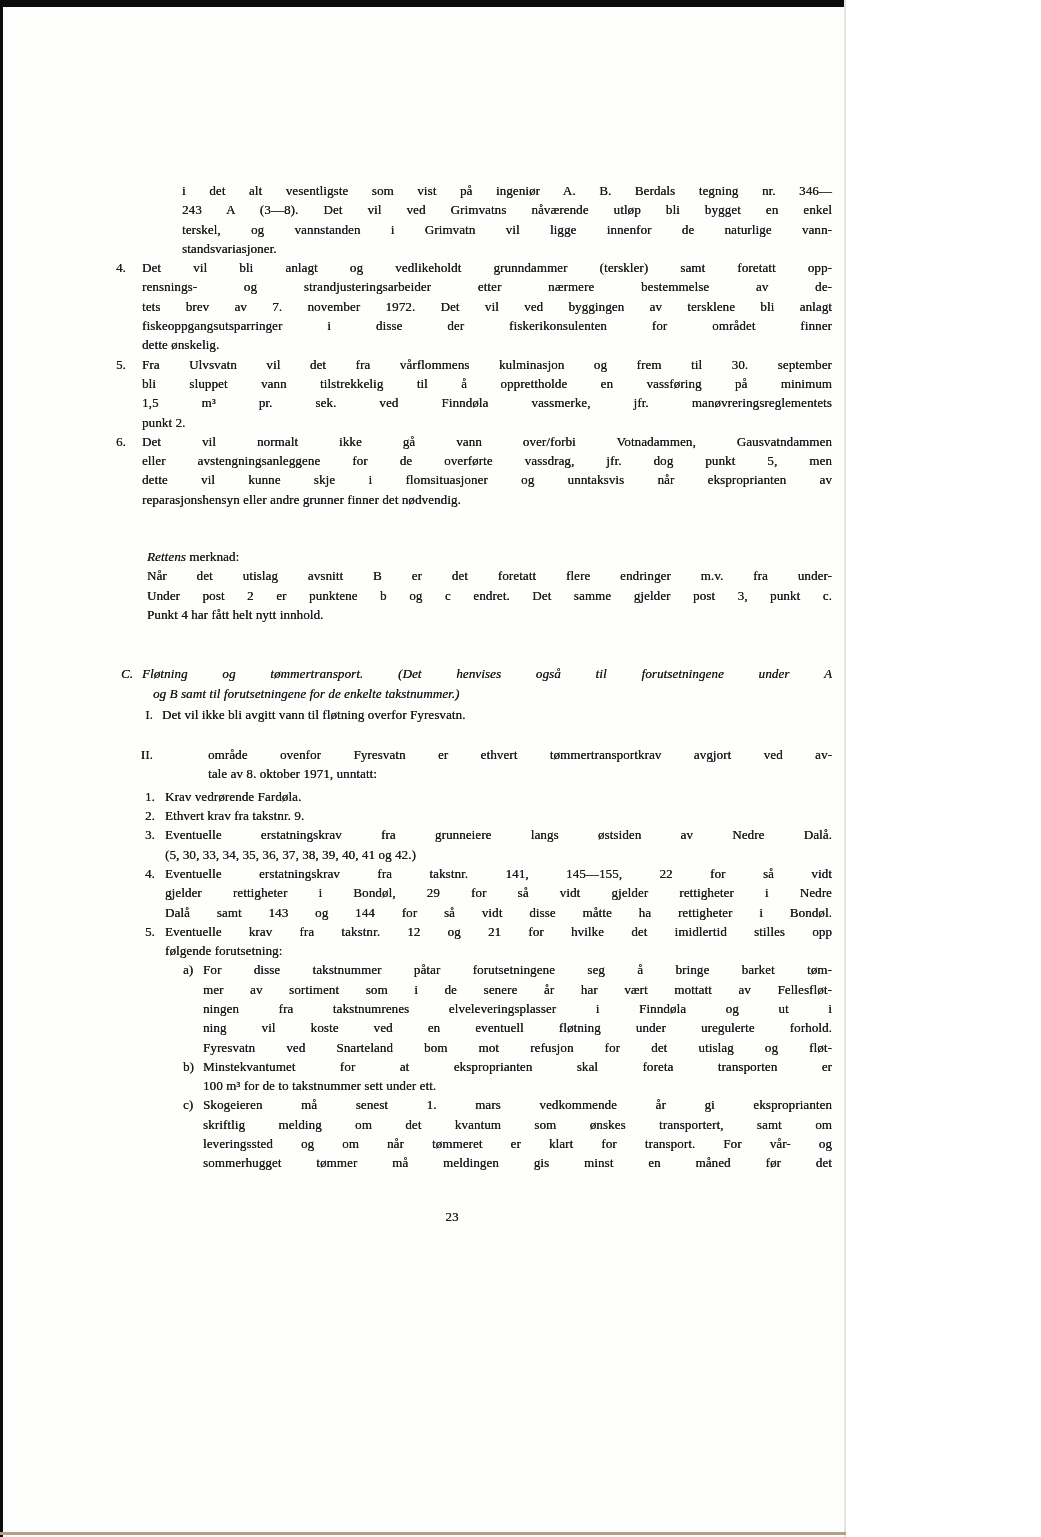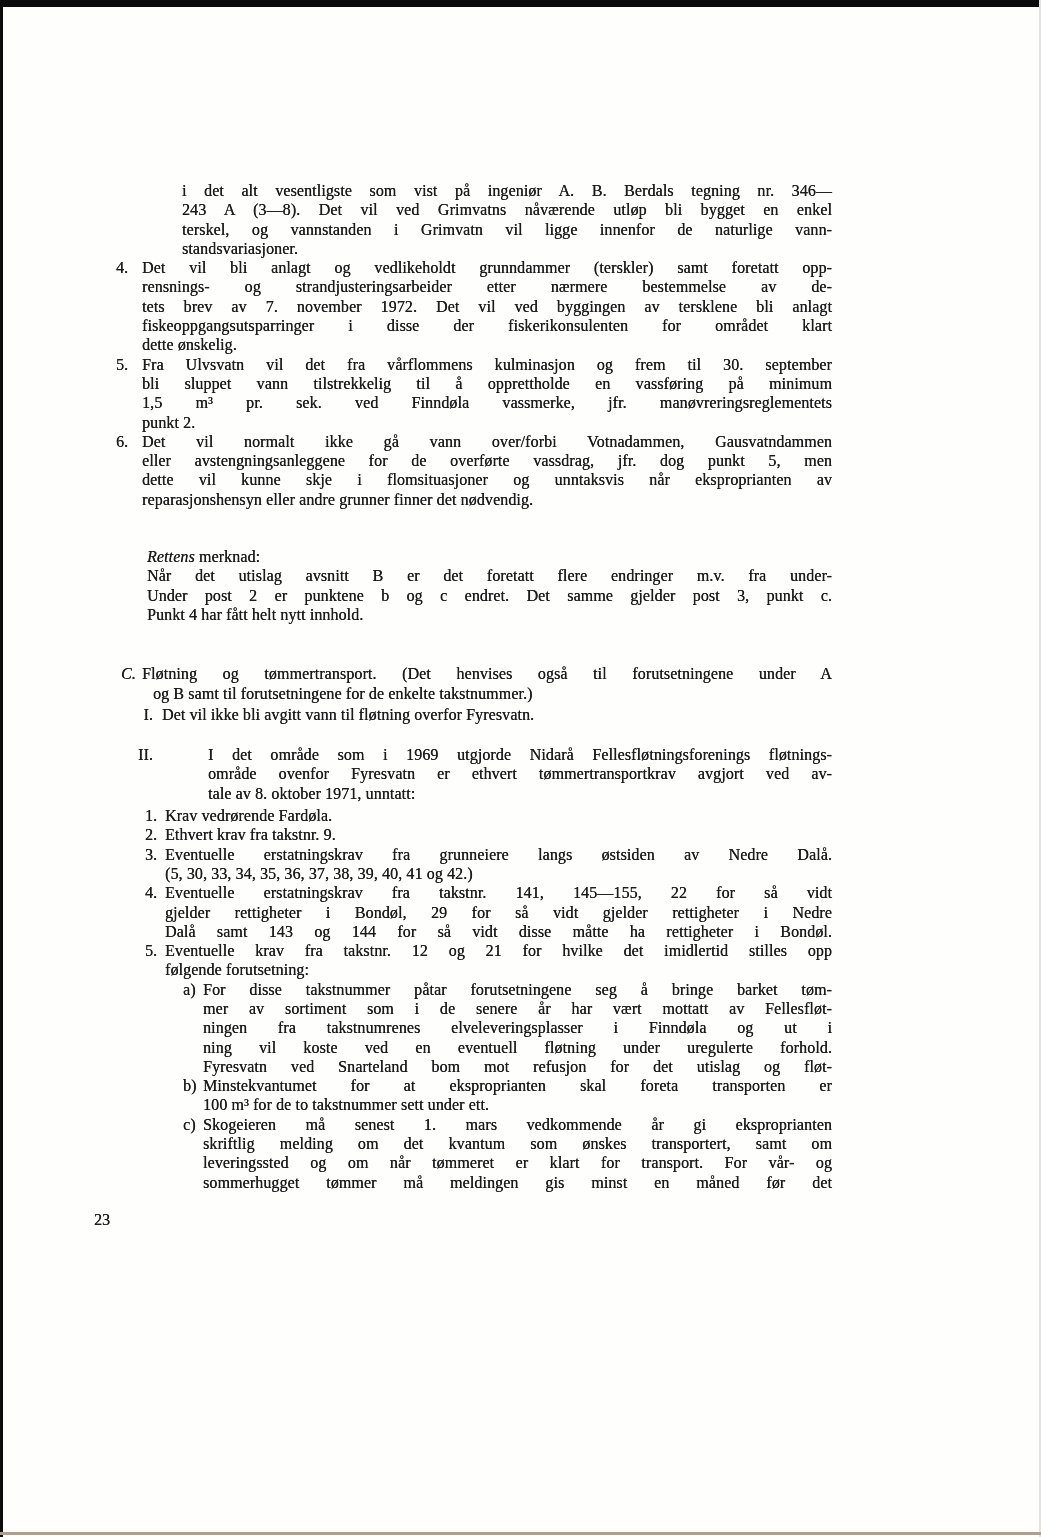--- a/index.html
+++ b/index.html
@@ -1,24 +1,24 @@
 <!DOCTYPE html>
 <html lang="no"><head>
 <meta charset="utf-8">
 <style>
   * { margin: 0; padding: 0; box-sizing: border-box; }
   html, body { background: #ffffff; }
   .page {
     position: relative;
-    width: 1041px;
+    width: 846px;
     height: 1537px;
     background: #fefefd;
     overflow: hidden;
     font-family: "Liberation Serif", "DejaVu Serif", serif;
-    font-size: 16px;
+    font-size: 13px;
     line-height: 19.3px;
     color: #1c1c1c;
     letter-spacing: 0.1px;
     text-shadow: 0.2px 0 0 currentColor;
   }
   .edge-top    { position: absolute; top: 0; left: 0; width: 100%; height: 7px; background: #0c0c0c; }
   .edge-left   { position: absolute; top: 0; left: 0; width: 3px; height: 100%; background: #0c0c0c; }
   .edge-bottom { position: absolute; bottom: 2px; left: 0; width: 100%; height: 3px; background: #b39e88; }
   .edge-right  { position: absolute; top: 0; right: 0; width: 2px; height: 100%; background: #e3e3e1; }
 
@@ -32,33 +32,33 @@
   .body { flex: 1 1 auto; min-width: 0; }
 
   .intro { margin-left: 66px; }
 
   .num-item .marker { width: 26px; }
 
   .merknad { margin-left: 31px; margin-top: 38px; }
 
   .section-c { margin-top: 40px; }
   .section-c .marker { width: 26px; padding-left: 5px; font-style: italic; }
-  .section-c .body { }
+  .section-c .body { font-style: italic; }
   .section-c .body .tline + .tline { padding-left: 11px; }
 
   .roman .marker { width: 46px; padding-right: 9px; text-align: right; }
   .roman-i { margin-top: 2px; }
   .roman-ii { margin-top: 21px; gap: 46px; }
 
   .sublist { margin-top: 3px; margin-left: 29px; }
   .sub-item .marker { width: 20px; }
   .alpha-item { margin-left: 38px; }
   .alpha-item .marker { width: 20px; }
 
-  .pagenum { margin-top: 18px; width: 100%; transform: translateX(-22px); }
+  .pagenum { margin-top: 34px; width: 100%; text-align: center; transform: translateX(-22px); }
 
   .it { font-style: italic; }
 </style>
 </head>
 <body>
 
 <div class="page">
   <div class="edge-top"></div>
   <div class="edge-left"></div>
   <div class="edge-right"></div>
@@ -72,21 +72,21 @@
         <div class="tline">terskel, og vannstanden i Grimvatn vil ligge innenfor de naturlige vann-</div>
         <div class="tline tlast">standsvariasjoner.</div>
       </div>
 
     <div class="row num-item">
       <div class="marker">4.</div>
       <div class="body">
           <div class="tline">Det vil bli anlagt og vedlikeholdt grunndammer (terskler) samt foretatt opp-</div>
           <div class="tline">rensnings- og strandjusteringsarbeider etter nærmere bestemmelse av de-</div>
           <div class="tline">tets brev av 7. november 1972. Det vil ved byggingen av tersklene bli anlagt</div>
-          <div class="tline">fiskeoppgangsutsparringer i disse der fiskerikonsulenten for området klart</div>
+          <div class="tline">fiskeoppgangsutsparringer i disse der fiskerikonsulenten for området finner</div>
           <div class="tline tlast">dette ønskelig.</div>
         </div>
     </div>
 
     <div class="row num-item">
       <div class="marker">5.</div>
       <div class="body">
           <div class="tline">Fra Ulvsvatn vil det fra vårflommens kulminasjon og frem til 30. september</div>
           <div class="tline">bli sluppet vann tilstrekkelig til å opprettholde en vassføring på minimum</div>
           <div class="tline">1,5 m³ pr. sek. ved Finndøla vassmerke, jfr. manøvreringsreglementets</div>
@@ -128,21 +128,20 @@
     <div class="row roman roman-i">
       <div class="marker">I.</div>
       <div class="body">
           <div class="tline tlast">Det vil ikke bli avgitt vann til fløtning overfor Fyresvatn.</div>
         </div>
     </div>
 
     <div class="row roman roman-ii">
       <div class="marker">II.</div>
       <div class="body">
-          <div class="tline">I det område som i 1969 utgjorde Nidarå Fellesfløtningsforenings fløtnings-</div>
           <div class="tline">område ovenfor Fyresvatn er ethvert tømmertransportkrav avgjort ved av-</div>
           <div class="tline tlast">tale av 8. oktober 1971, unntatt:</div>
         </div>
     </div>
 
     <div class="sublist">
       <div class="row sub-item">
         <div class="marker">1.</div>
         <div class="body">
             <div class="tline tlast">Krav vedrørende Fardøla.</div>

